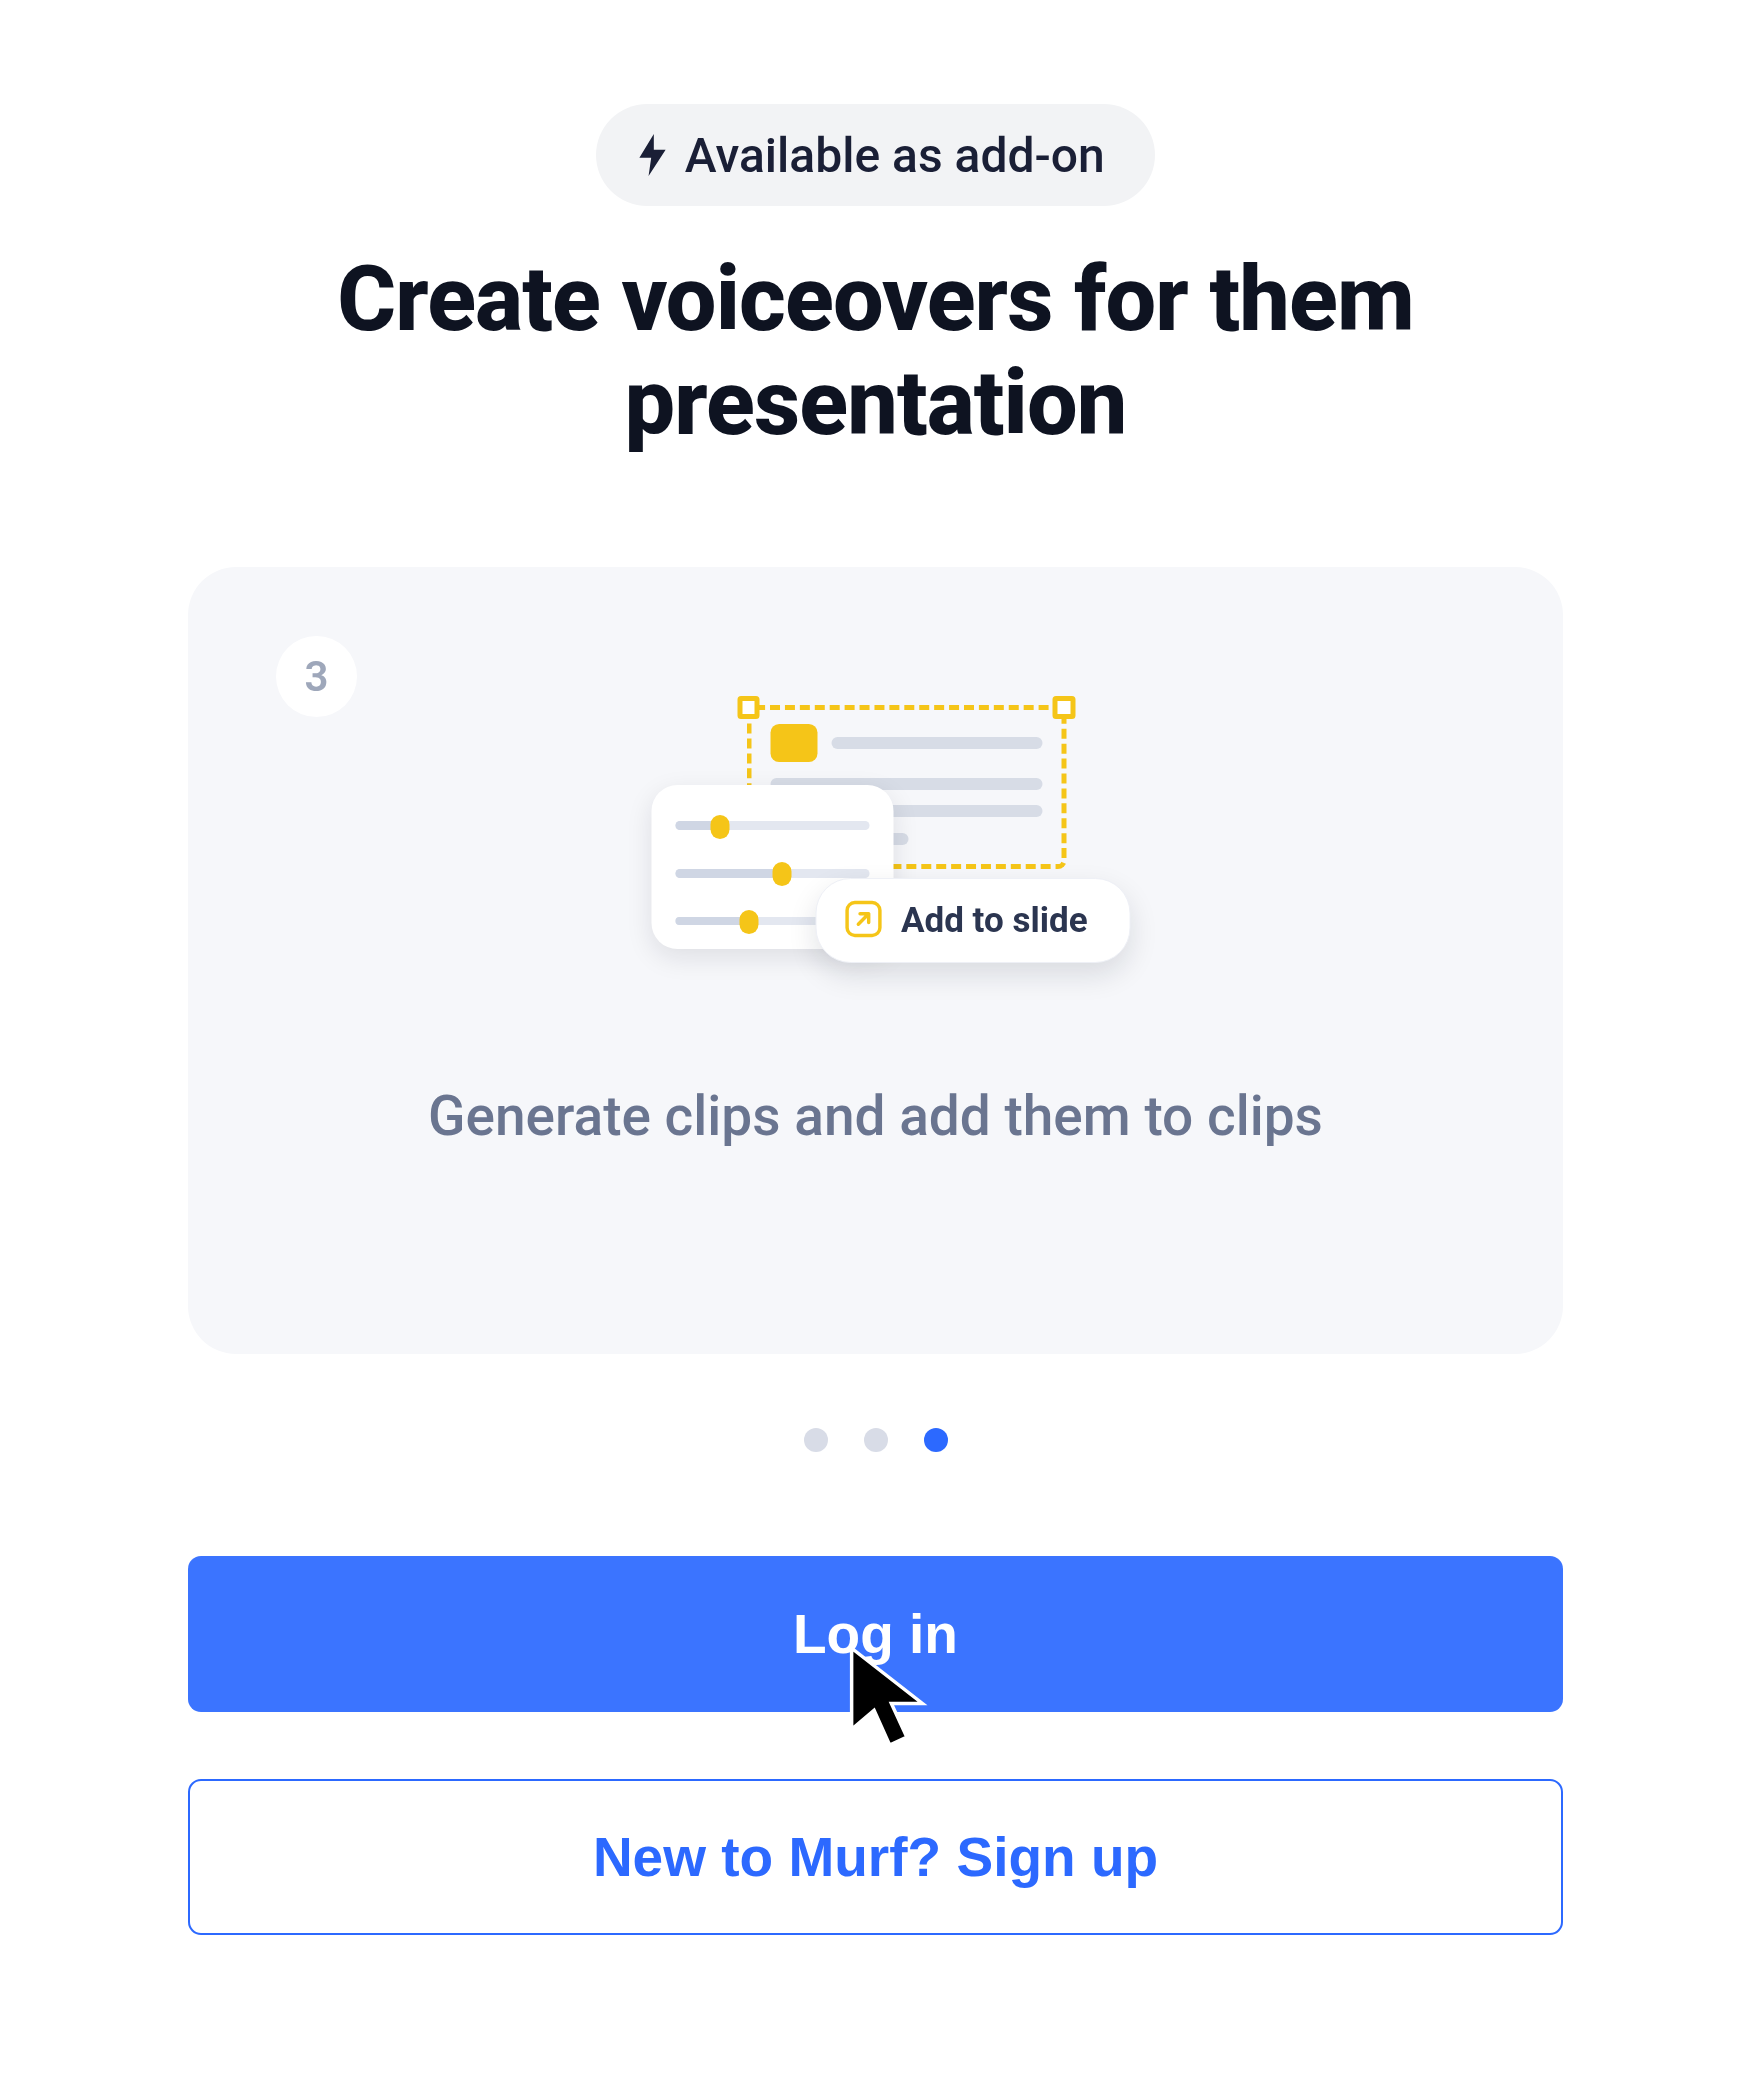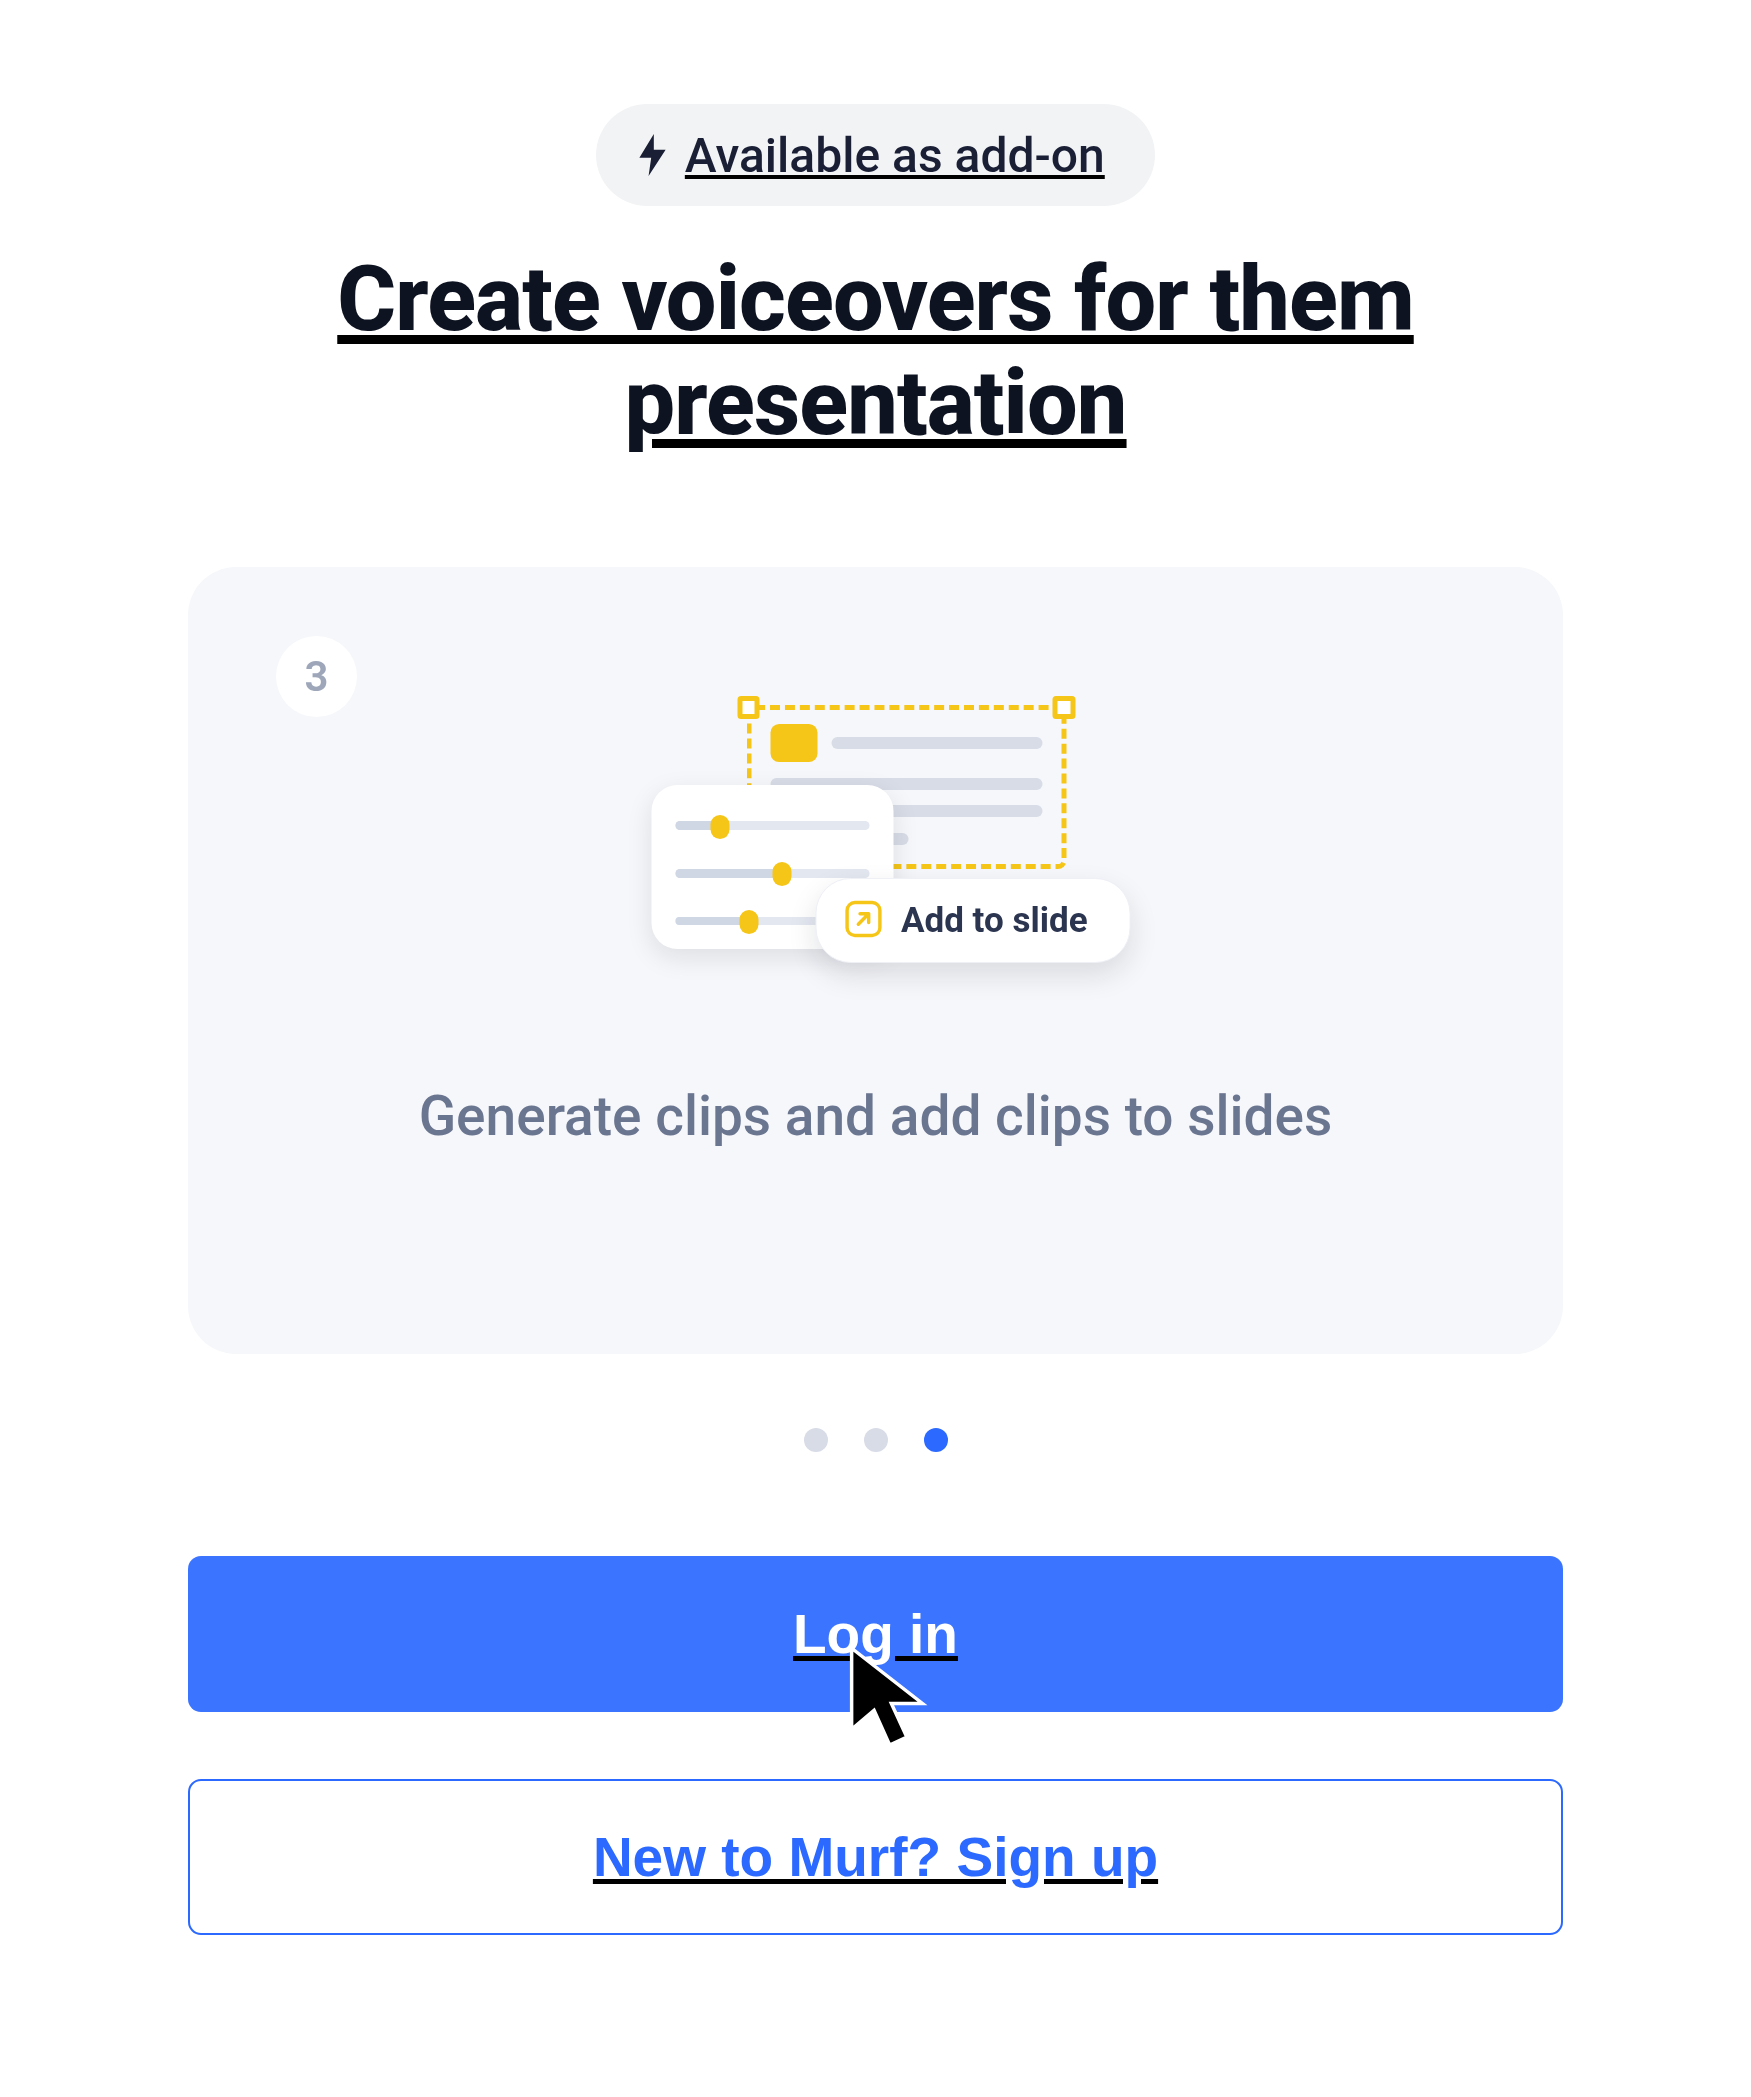--- a/index.html
+++ b/index.html
@@ -189,21 +189,21 @@
   }
   .btn-outline {
     background: #ffffff;
     color: #2c69ff;
     border: 2.6px solid #2c69ff;
   }
   .cursor {
     position: absolute;
     pointer-events: none;
   }
-  .page-rel { position: relative; width: 100%; text-decoration: underline; }
+  .page-rel { position: relative; width: 100%; }
 </style>
 </head>
 <body>
 
 <div class="page-rel">
 <div class="wrap">
 
   <div class="pill">
     <span>
       <svg width="33" height="42" viewBox="0 0 24 32" fill="none">
@@ -262,21 +262,21 @@
         <span>
           <svg width="38" height="38" viewBox="0 0 44 44" fill="none">
             <rect x="3" y="3" width="38" height="38" rx="9" stroke="#f5c518" stroke-width="4"></rect>
             <path d="M16 28 L28 16 M18 16 H28 V26" stroke="#f5c518" stroke-width="4" stroke-linecap="round" stroke-linejoin="round"></path>
           </svg>
         </span>
         <span class="chip-label">Add to slide</span>
       </div>
     </div>
 
-    <div class="caption">Generate clips and add clips to slides</div>
+    <div class="caption">Generate clips and add them to clips</div>
   </div>
 
   <div class="dots">
     <div class="dot"></div>
     <div class="dot"></div>
     <div class="dot active"></div>
   </div>
 
   <div class="buttons">
     <button class="btn btn-primary">Log in</button>

